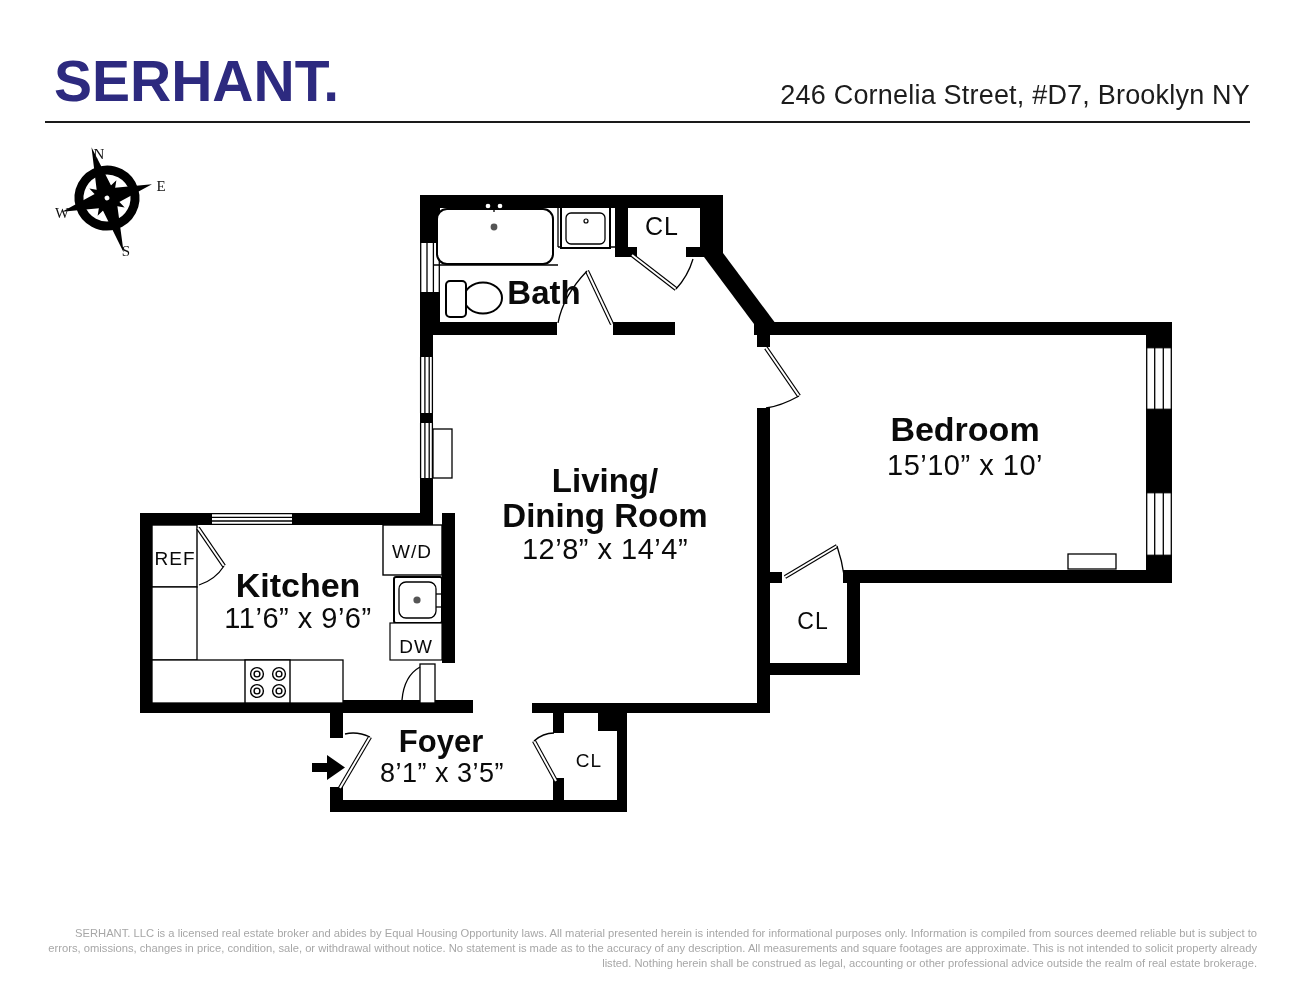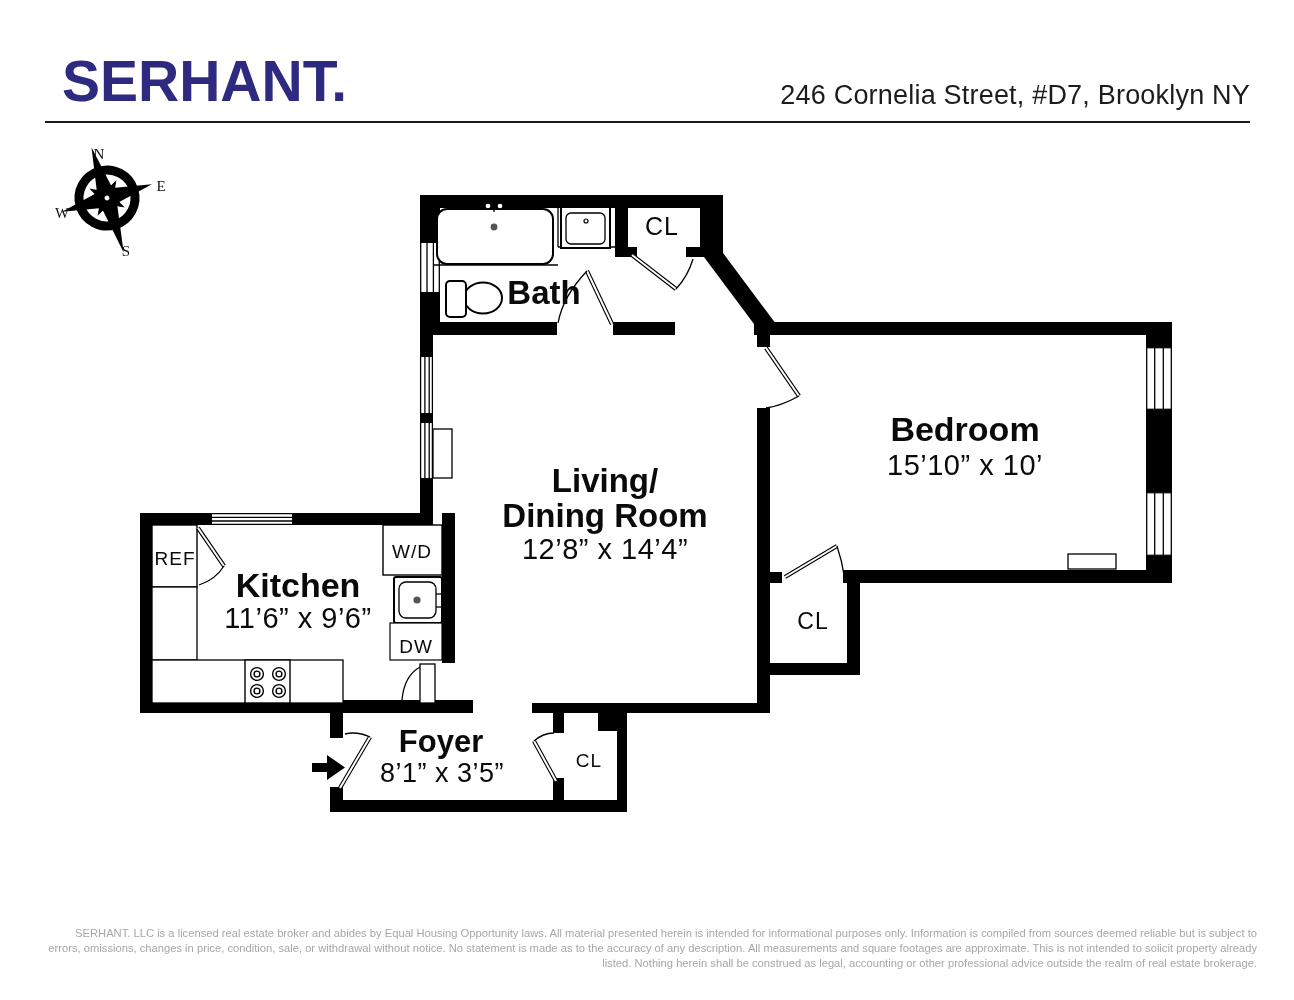--- a/index.html
+++ b/index.html
@@ -1,18 +1,18 @@
 <!DOCTYPE html>
 <html><head>
 <meta charset="utf-8">
 <style>
   html,body{margin:0;padding:0;background:#ffffff;}
   .page{position:relative;width:1294px;height:1000px;background:#ffffff;overflow:hidden;
         font-family:"Liberation Sans",sans-serif;}
-  .logo{position:absolute;left:62px;top:48px;font-size:57px;font-weight:800;
+  .logo{position:absolute;left:54px;top:48px;font-size:57px;font-weight:800;
         letter-spacing:0px;color:#2D2A7F;font-family:"Liberation Sans",sans-serif;}
   .address{position:absolute;right:44px;top:80px;font-size:27px;font-weight:400;
         color:#1c1c1c;letter-spacing:0.2px;}
   .rule{position:absolute;left:45px;width:1205px;top:121px;height:2px;background:#1a1a1a;}
   .plan-svg{position:absolute;left:0;top:0;}
   .footer{position:absolute;left:45px;top:926px;width:1212px;font-size:11.2px;
         line-height:1.32;color:#a7a7a7;font-weight:400;text-align:right;}
   
   text{font-family:"Liberation Sans",sans-serif;fill:#0a0a0a;}
   .room-name{font-weight:700;}

